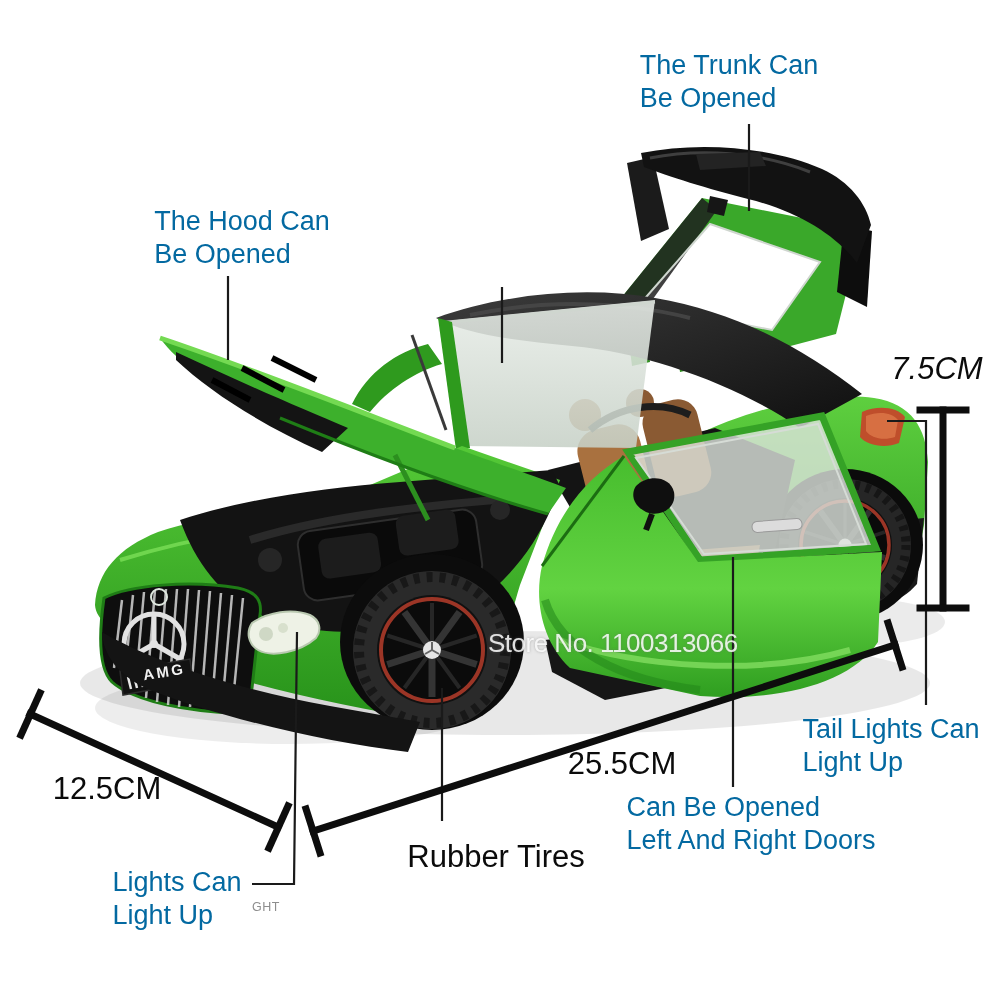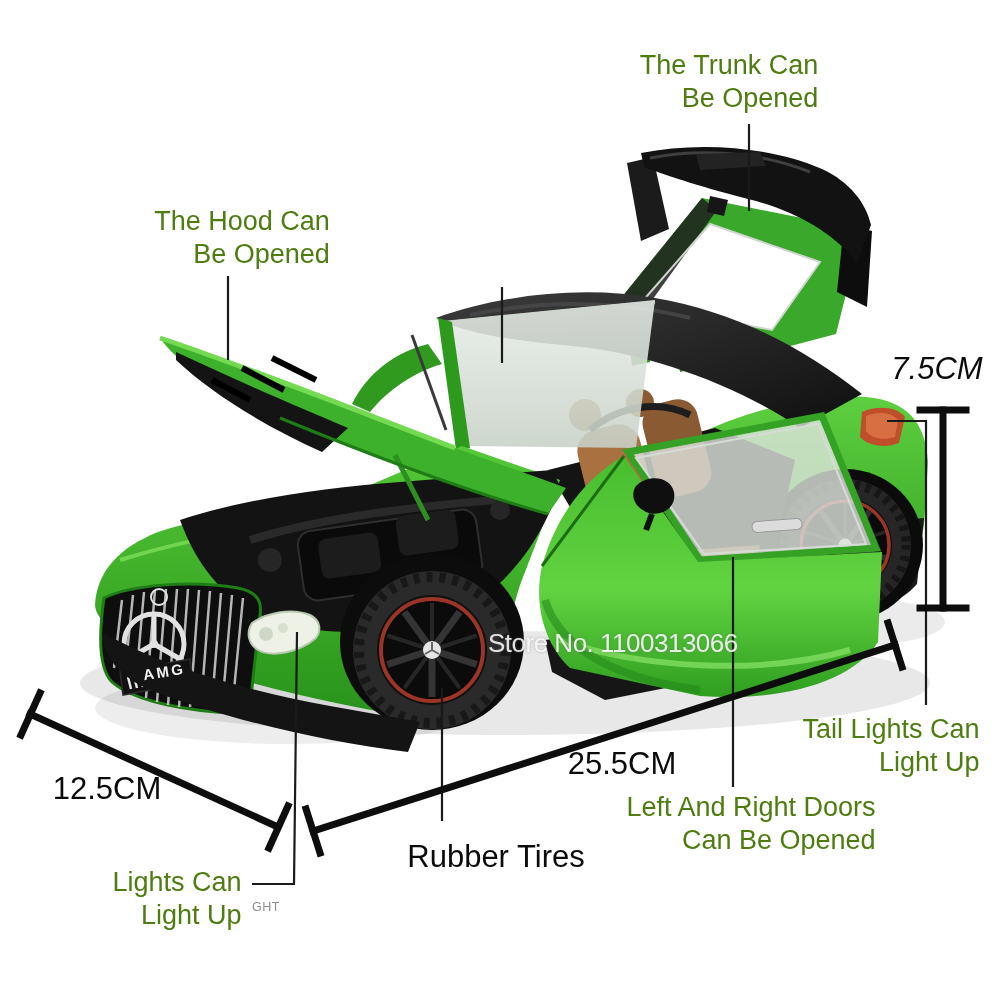--- a/index.html
+++ b/index.html
@@ -1,20 +1,20 @@
 <!DOCTYPE html>
 <html><head>
 <meta charset="utf-8">
 <style>
   html,body{margin:0;padding:0;background:#fff;}
   #stage{position:relative;width:1000px;height:1000px;background:#ffffff;overflow:hidden;
          font-family:"Liberation Sans",sans-serif;}
   #car-svg{position:absolute;left:0;top:0;width:1000px;height:1000px;}
-  .anno{position:absolute;transform:translateX(-50%);text-align:right;white-space:nowrap;
-        font-size:27px;line-height:1.22;color:#4d7c0f;}
+  .anno{position:absolute;transform:translateX(-50%);text-align:left;white-space:nowrap;
+        font-size:27px;line-height:1.22;color:#0369a1;}
   .anno-lg{position:absolute;transform:translateX(-50%);text-align:right;white-space:nowrap;
         font-size:31px;color:#0b0b0b;}
   .dim{position:absolute;transform:translateX(-50%);text-align:center;white-space:nowrap;
         font-size:31px;color:#0b0b0b;}
   .watermark{position:absolute;font-size:26px;letter-spacing:-0.5px;color:rgba(255,255,255,0.85);
         text-shadow:0 0 3px rgba(110,110,110,0.5);white-space:nowrap;}
   .ght{position:absolute;font-size:12.5px;letter-spacing:0.5px;color:#8d8d8d;white-space:nowrap;}
   .amg-badge{position:absolute;left:143px;top:663px;font-size:15px;font-weight:bold;
         letter-spacing:2.5px;color:#f2f2f2;transform:rotate(-9deg);white-space:nowrap;}
 </style>
@@ -277,22 +277,22 @@
   <div class="dim" style="left:937px;top:351px;font-style:italic;">7.5CM</div>
 
   <div class="anno" style="left:891px;top:713px;">
     <div>Tail Lights Can</div>
     <div>Light Up</div>
   </div>
 
   <div class="dim" style="left:622px;top:746px;">25.5CM</div>
 
   <div class="anno" style="left:751px;top:791px;">
+    <div>Can Be Opened</div>
     <div>Left And Right Doors</div>
-    <div>Can Be Opened</div>
   </div>
 
   <div class="anno-lg" style="left:496px;top:839px;">Rubber Tires</div>
 
   <div class="dim" style="left:107px;top:771px;">12.5CM</div>
 
   <div class="anno" style="left:177px;top:866px;">
     <div>Lights Can</div>
     <div>Light Up</div>
   </div>

